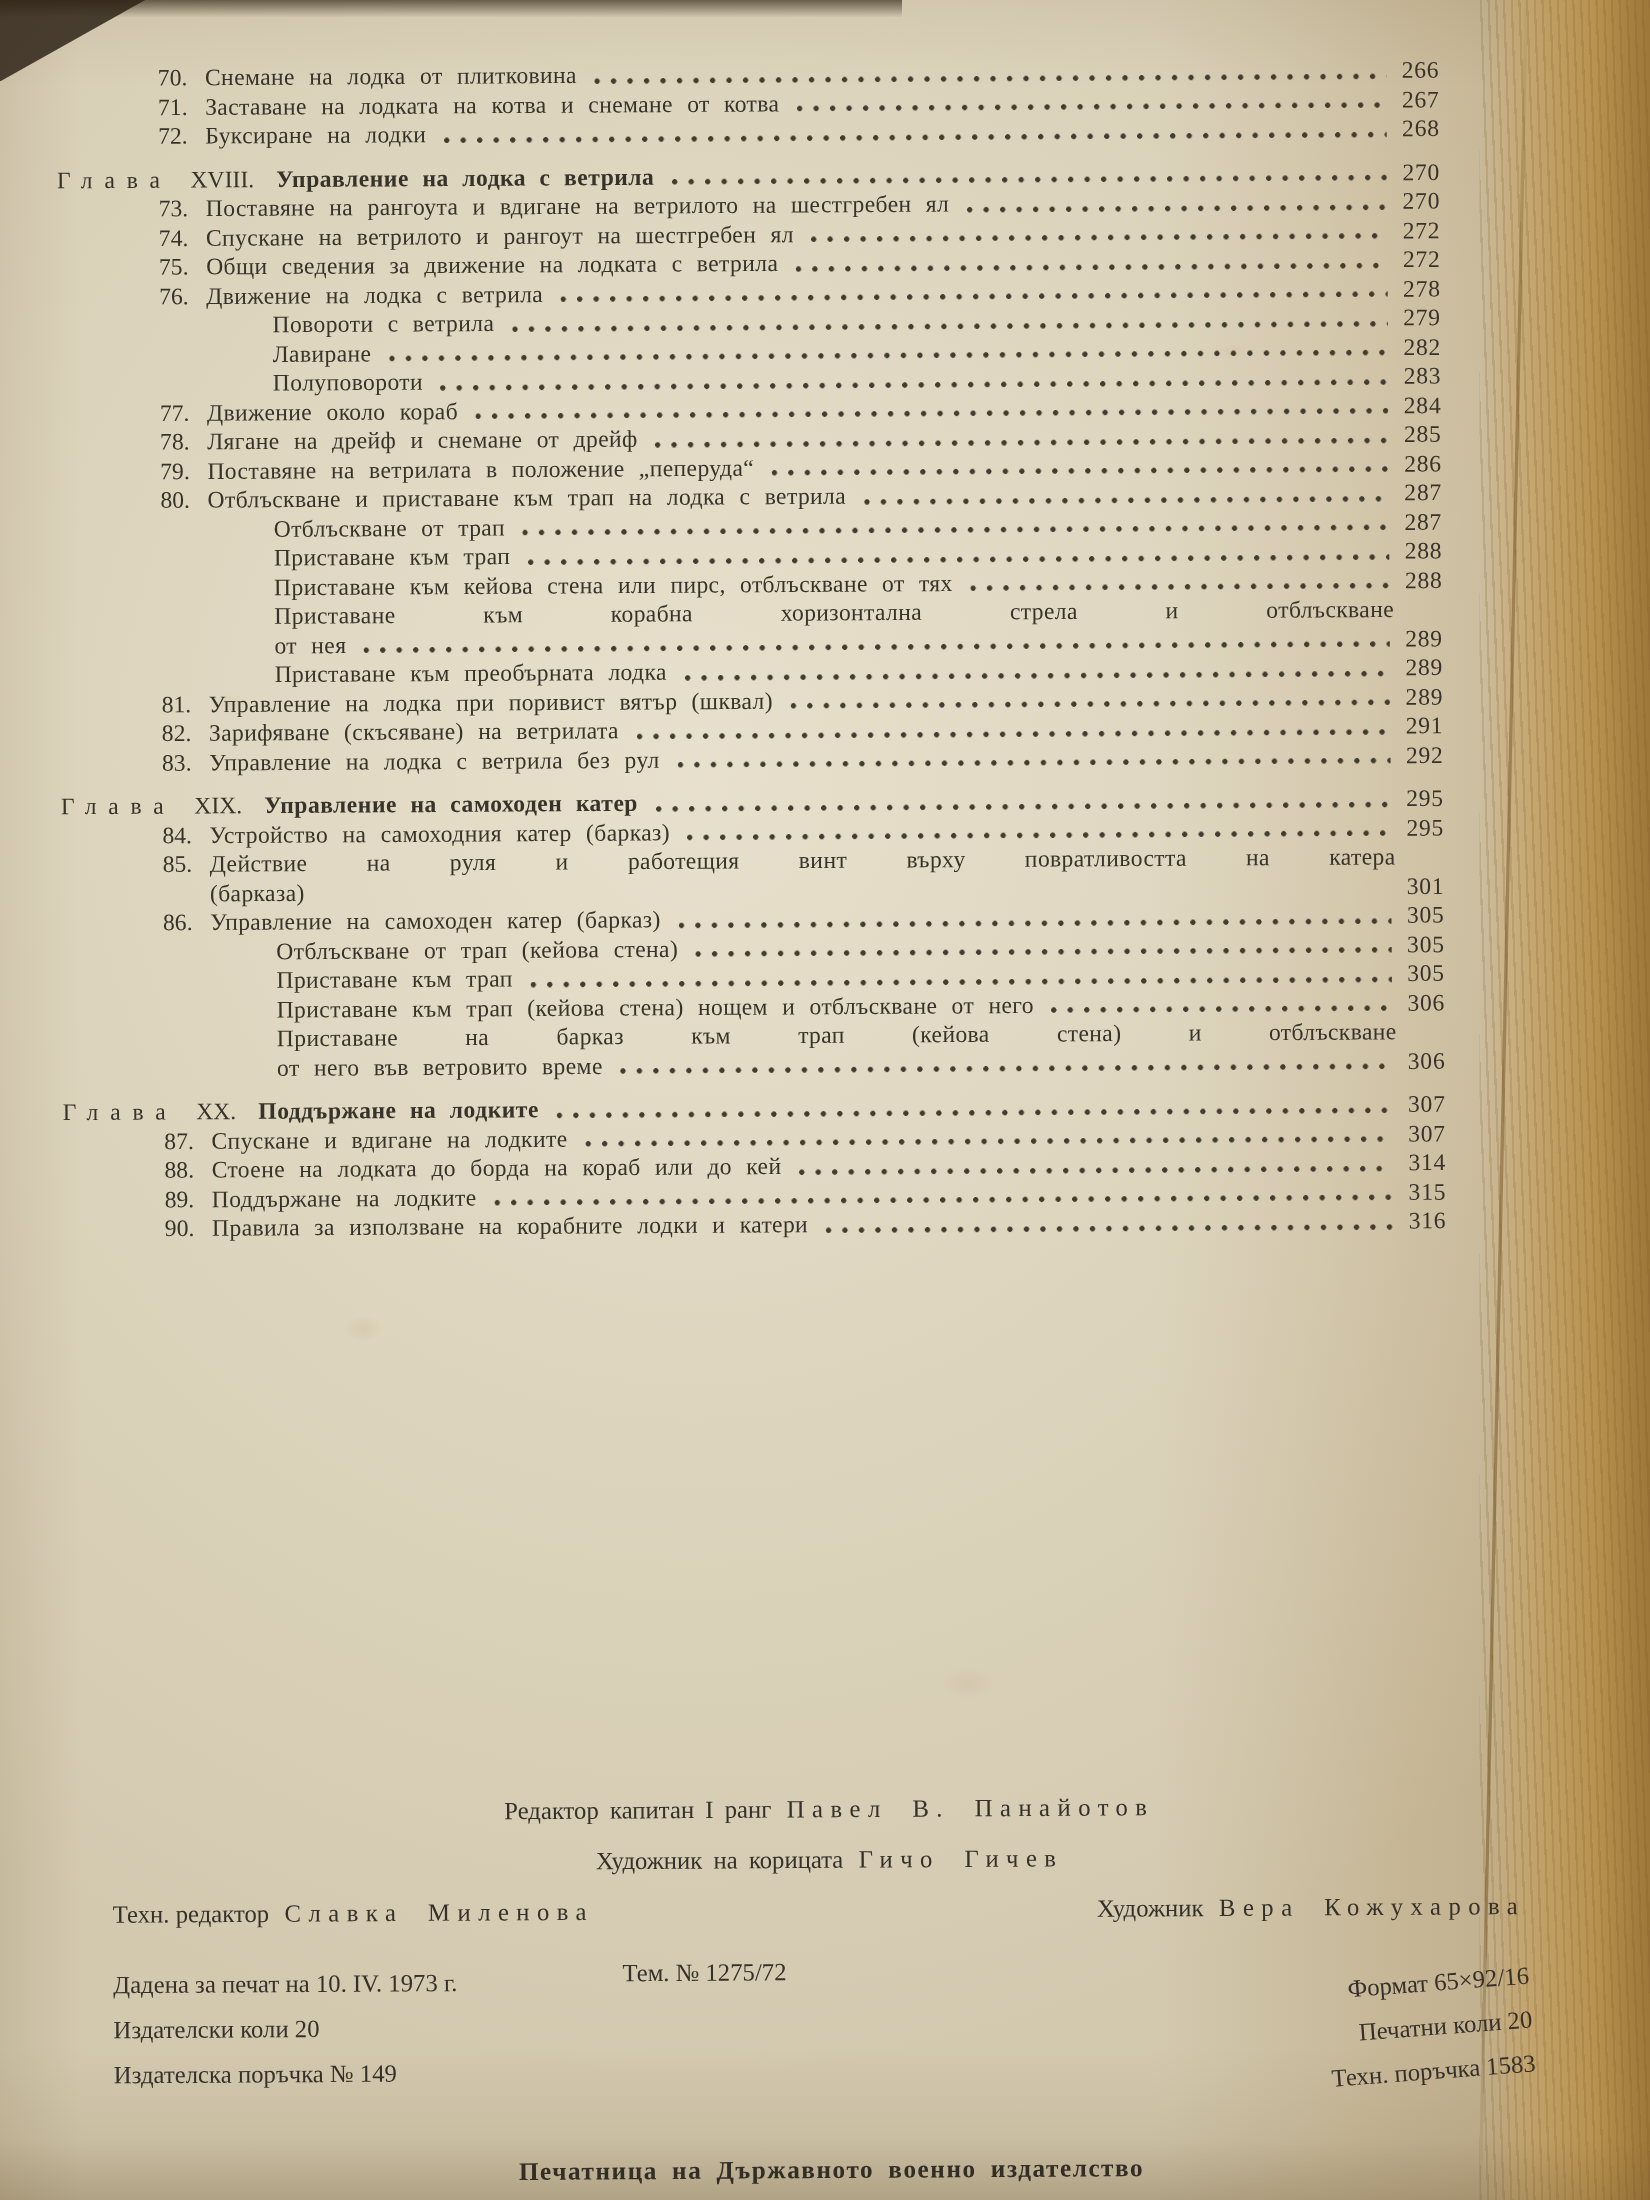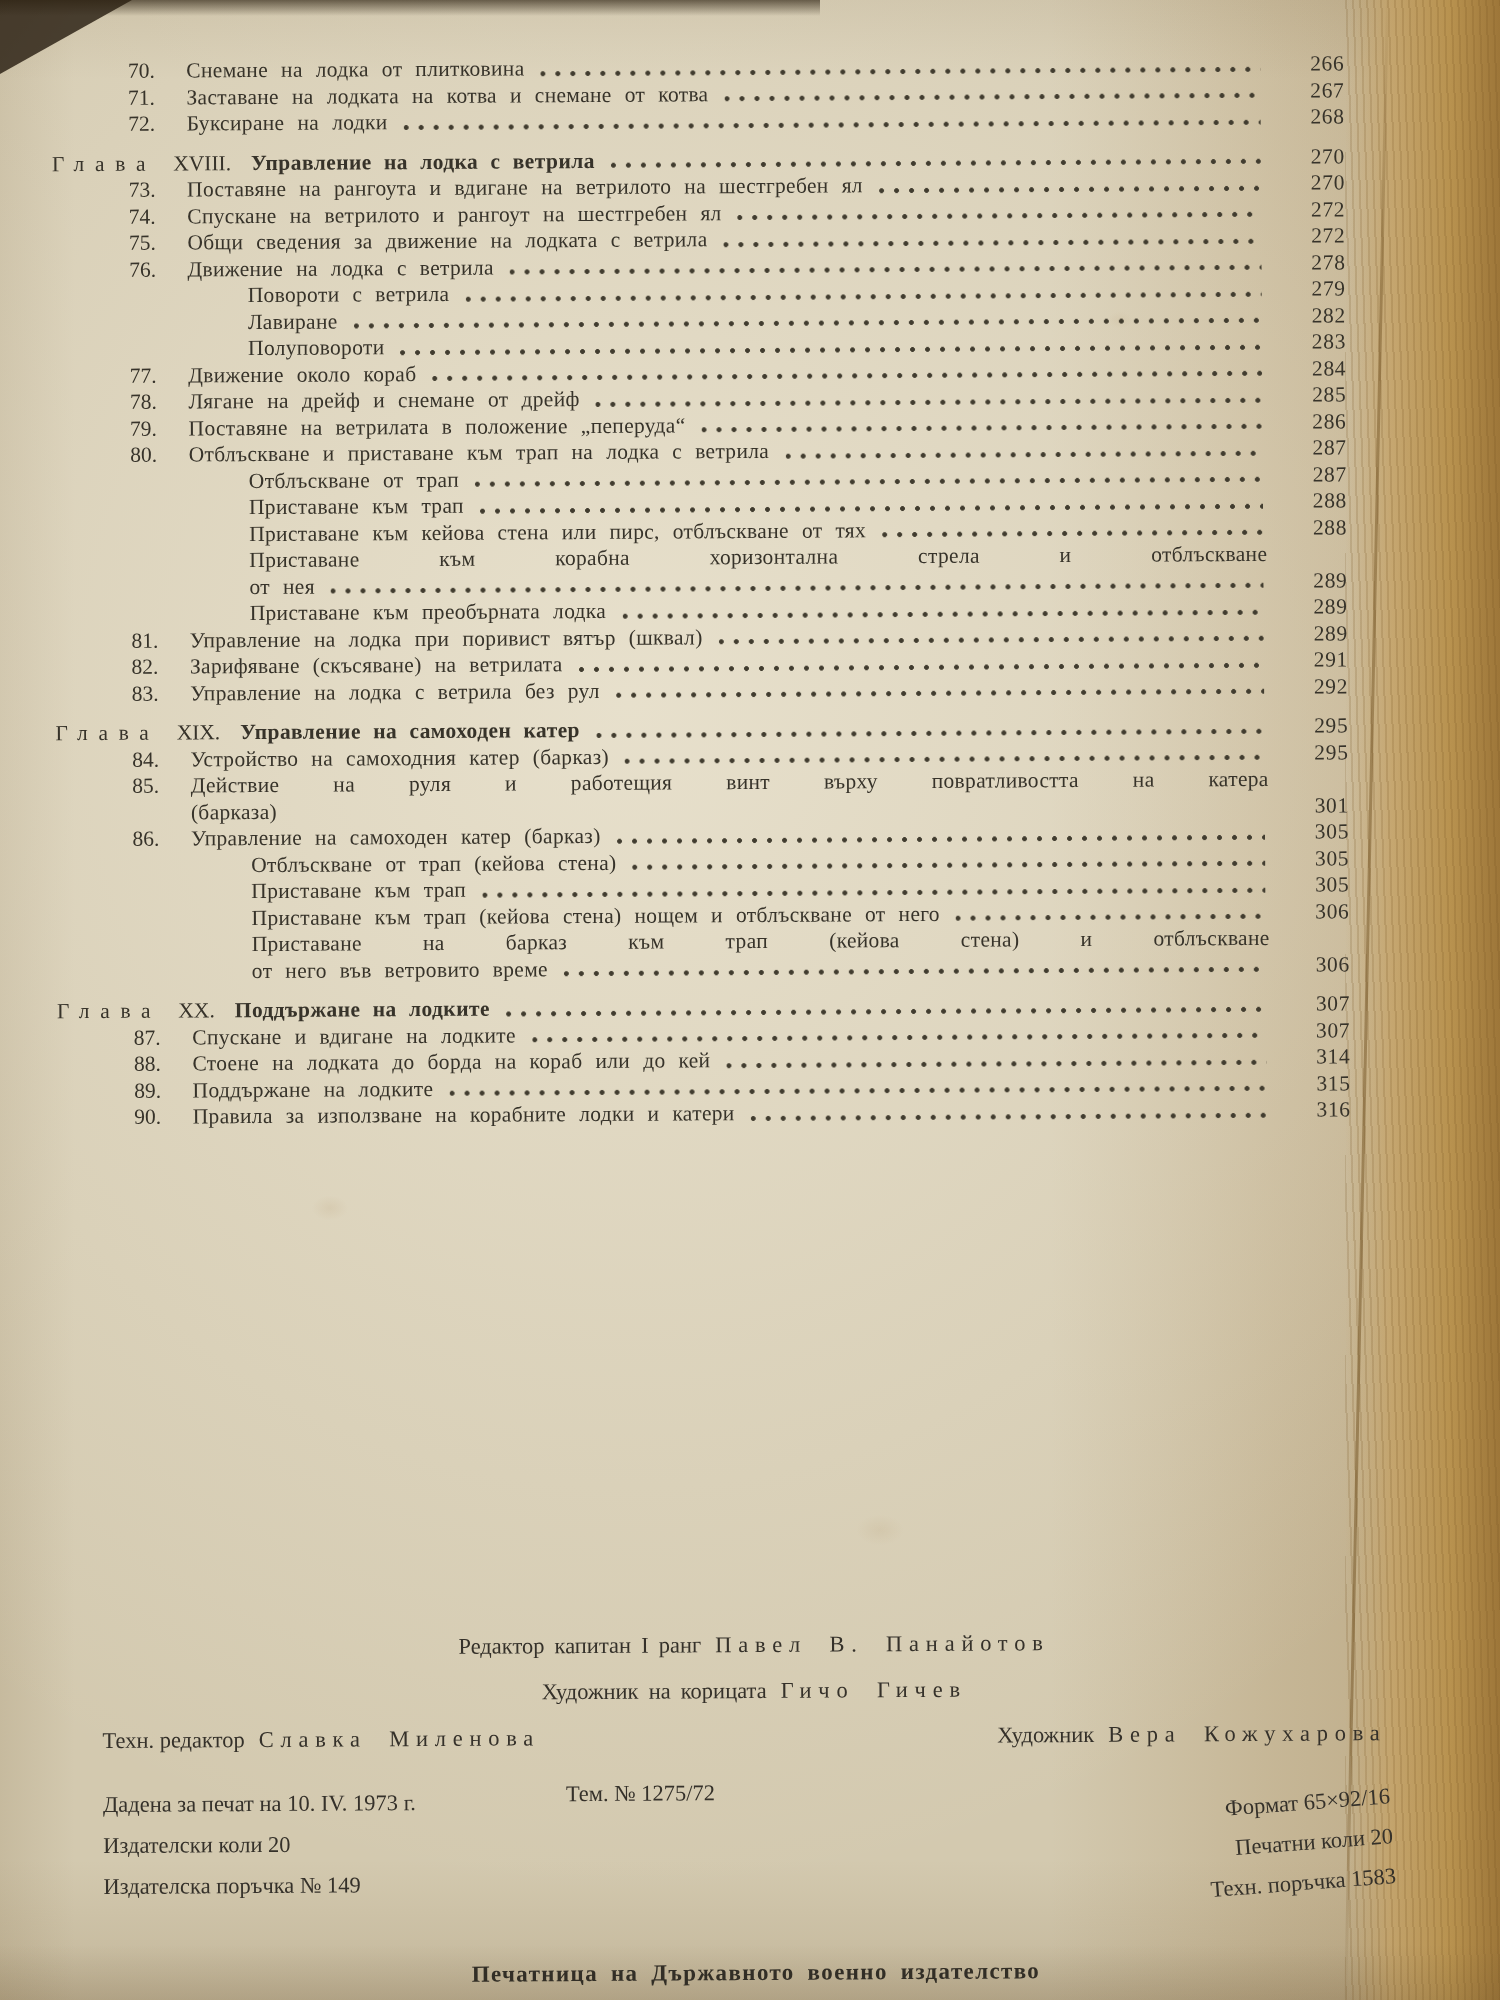--- a/index.html
+++ b/index.html
@@ -51,34 +51,34 @@
   .content{ position:absolute; inset:0; transform:rotate(-0.35deg); }
 
   
   .toc{ position:absolute; left:0; right:0; top:54px; font-size:21.5px; line-height:26.5px; }
   .row{ display:flex; align-items:baseline; padding-right:150px; }
   .row.gap{ margin-top:13px; }
   .row.chapter{ padding-left:57px; }
   .row.item{ padding-left:118px; }
   .row.sub, .row.cont-sub{ padding-left:252px; }
   .row.cont-item{ padding-left:192px; }
-  .num{ flex:none; width:58px; text-align:center; margin-right:16px;font-family:Liberation Serif, serif; }
+  .num{ flex:none; width:58px; text-align:right; margin-right:16px;font-family:Liberation Serif, serif; }
   .txt{ word-spacing:0.34em; letter-spacing:0.015em; white-space:nowrap; }
   .txt.fill{ flex:1 1 auto; white-space:normal; text-align-last:justify; margin-right:80px; }
   .chap-word{ letter-spacing:0.5em; }
   .chap-num{ margin-right:20px;margin-left:17px; }
   .chap-title{ font-weight:bold; word-spacing:0.3em; letter-spacing:0.02em; }
   .leader{
     flex:1 1 auto; align-self:flex-end; height:5px; min-width:18px;
     margin:0 14px 6px 16px;
     background-image:radial-gradient(circle at 2.5px 2.5px, #413c2f 2.1px, rgba(65,60,47,0) 2.7px);
     background-size:15px 5px; background-repeat:repeat-x;
   }
   .spacer{ flex:1 1 auto; }
-  .pg{ flex:none; min-width:70px; text-align:right; letter-spacing:0.03em; }
+  .pg{ flex:none; min-width:70px; text-align:left; letter-spacing:0.03em; }
 
   
   .colophon{ position:absolute; left:0; right:0; top:1632px; font-size:22.5px; color:#35312a; }
   .c-center{ text-align:center; margin-bottom:20px; word-spacing:0.2em; }
   .name-sp{ letter-spacing:0.30em; word-spacing:0.45em; margin-left:14px; }
   .c-row3{ display:flex; justify-content:space-between; padding:0 118px 0 98px; margin-top:4px; }
   .print-block{ display:flex; align-items:flex-start; padding:0 112px 0 98px; margin-top:30px; }
   .pb-left{ line-height:41px; }
   .pb-mid{ margin-left:150px; }
   .pb-right{ margin-left:auto; text-align:right; line-height:40px; transform:rotate(-4deg); transform-origin:100% 50%; }

